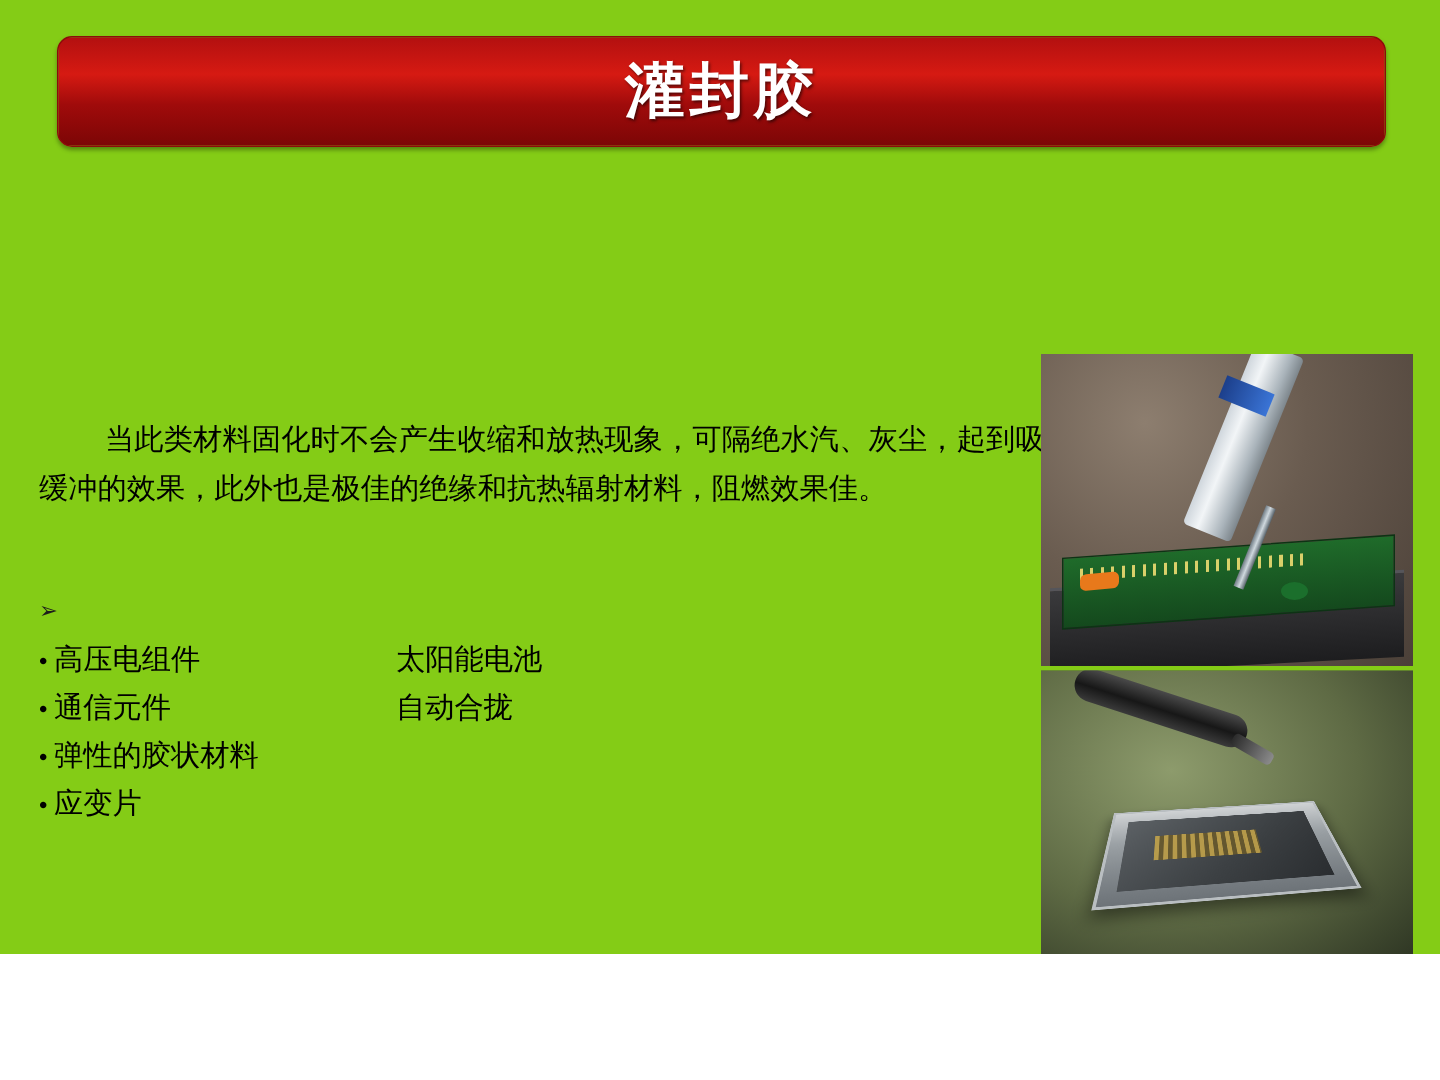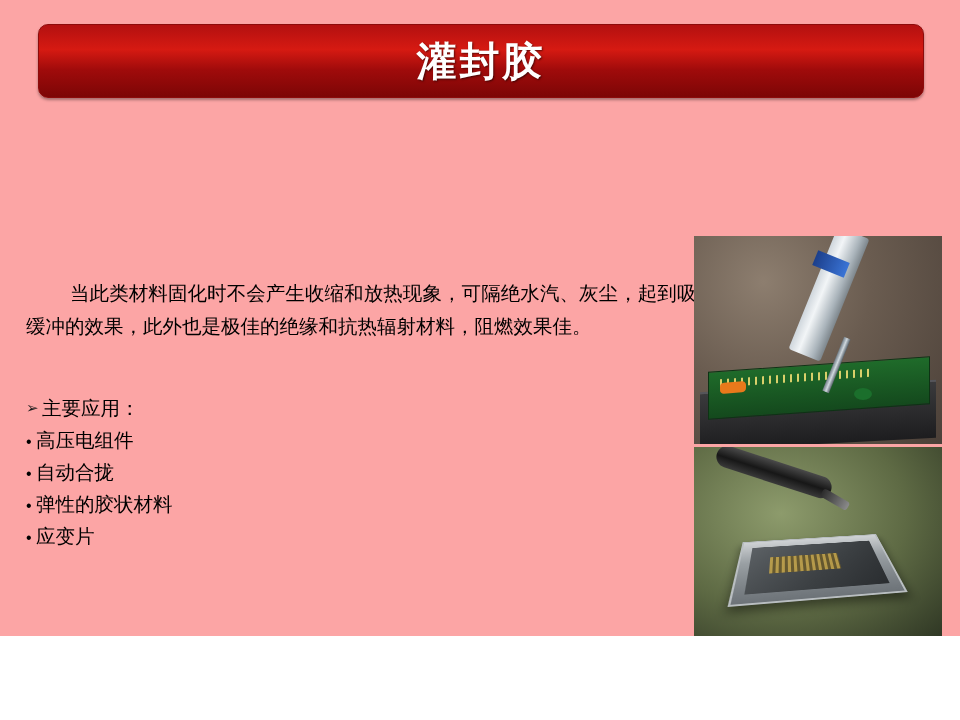--- a/index.html
+++ b/index.html
@@ -14,21 +14,21 @@
     overflow: hidden;
     position: relative;
   }
 
   
   #slide {
     position: absolute;
     left: 0; top: 0;
     width: 960px;
     height: 720px;
-    background: #fca5a5;
+    background: #84cc16;
     overflow: hidden;
   }
 
   
   #title-banner {
     position: absolute;
     left: 38px;
     top: 24px;
     width: 884px;
     height: 72px;
@@ -257,30 +257,31 @@
   <div id="title-banner">
     <div class="title-text">灌封胶</div>
   </div>
 
 
   <div class="para" id="para-2">当此类材料固化时不会产生收缩和放热现象，可隔绝水汽、灰尘，起到吸震缓冲的效果，此外也是极佳的绝缘和抗热辐射材料，阻燃效果佳。</div>
 
   <div id="apps-block">
     <div class="apps-head">
       <span class="arrow-icon">➢</span>
-      <span>主要应用：</span>
     </div>
 
     <div class="app-row">
       <span class="dot-icon">•</span>
       <span class="app-col-1">高压电组件</span>
+      <span class="app-col-2">太阳能电池</span>
     </div>
 
     <div class="app-row">
       <span class="dot-icon">•</span>
+      <span class="app-col-1">通信元件</span>
       <span class="app-col-2">自动合拢</span>
     </div>
 
     <div class="app-row">
       <span class="dot-icon">•</span>
       <span class="app-col-2">弹性的胶状材料</span>
     </div>
 
     <div class="app-row">
       <span class="dot-icon">•</span>

